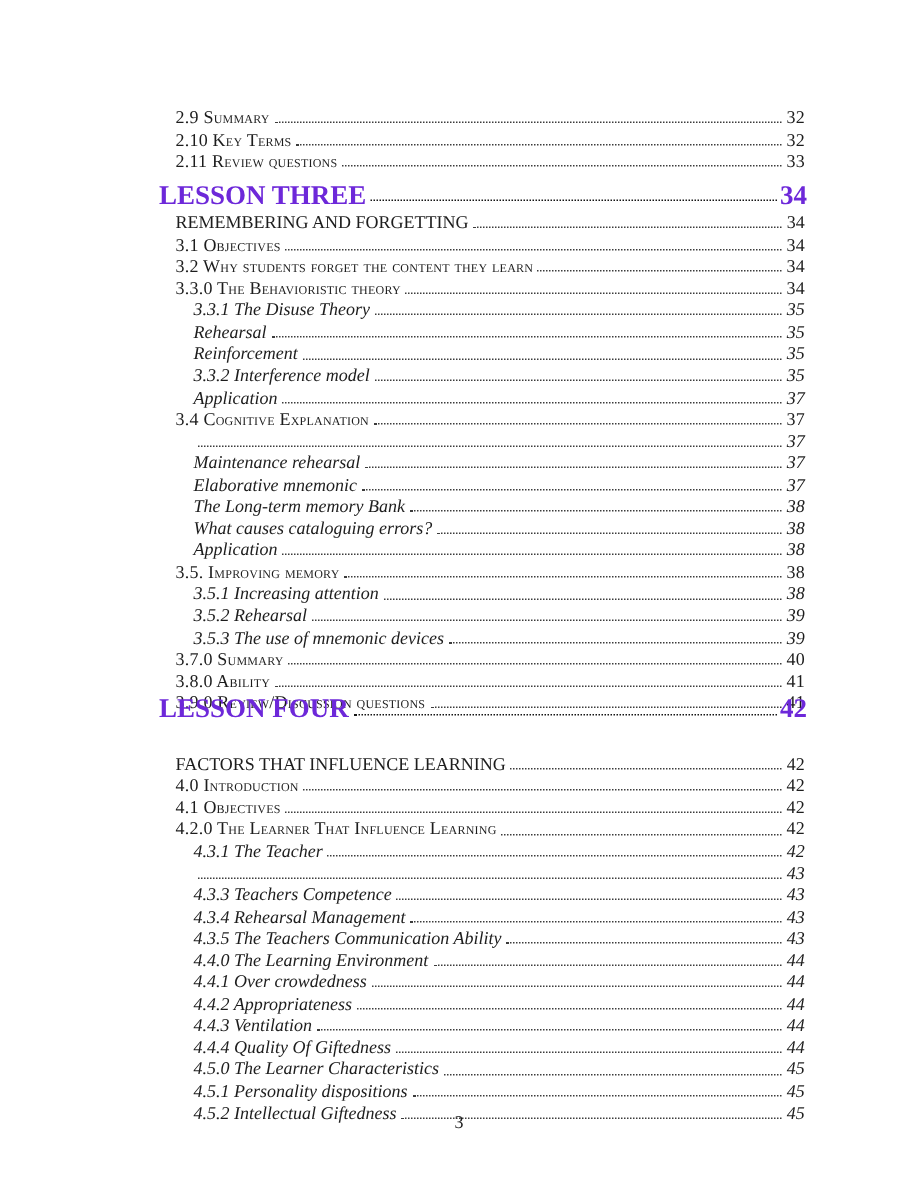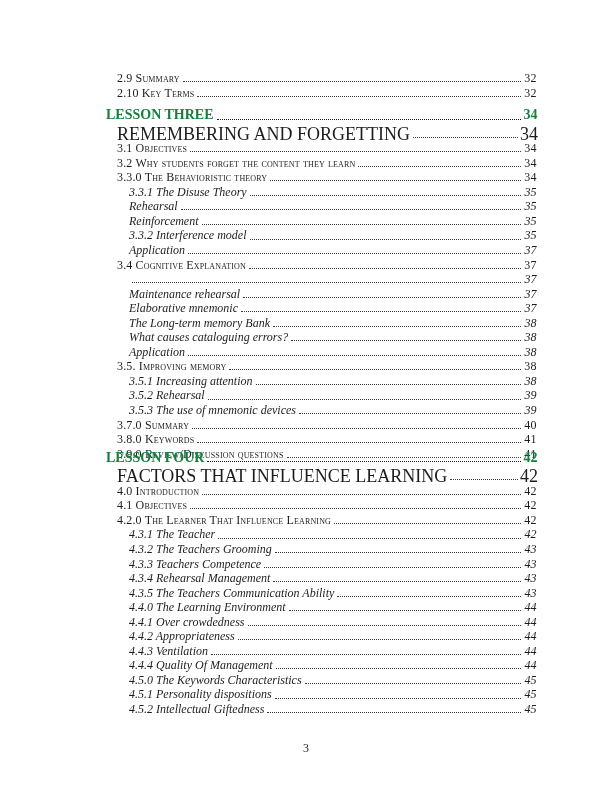--- a/index.html
+++ b/index.html
@@ -47,48 +47,48 @@
   }
   .row .p {
     flex: 0 0 auto;
     min-width: 15px;
     text-align: center;
     white-space: nowrap;
   }
   
   .row.lesson {
     font-weight: bold;
-    font-size: 14px;
+    font-size: 18px;
     margin-top: 8px;
     margin-bottom: 4px;
-    color: #15803d;
+    color: #6d28d9;
   }
   .row.lesson .dots {
     border-bottom: 1.9px dotted #161616;
     margin-bottom: 3px;
   }
   .row.chapter {
-    font-size: 18px;
+    font-size: 12px;
     padding-left: 11px;
   }
   .row.section {
     font-variant: small-caps;
     letter-spacing: 0.15px;
     padding-left: 11px;
   }
   .row.sub {
     font-style: italic;
     padding-left: 23px;
   }
   
   .row.lesson.overlay {
     margin-top: -10.5px;
   }
   .row.overlay + .row.chapter {
-    margin-top: 4px;
+    margin-top: 22px;
   }
   .footer {
     position: absolute;
     top: 741px;
     left: 0;
     width: 612px;
     text-align: center;
     font-size: 12px;
     color: #1d1d1d;
   }
@@ -101,20 +101,25 @@
       <div class="row section">
         <span class="t">2.9 Summary</span>
         <span class="dots"></span>
         <span class="p">32</span>
       </div>
       <div class="row section">
         <span class="t">2.10 Key Terms</span>
         <span class="dots"></span>
         <span class="p">32</span>
       </div>
+      <div class="row section">
+        <span class="t">2.11 Review questions</span>
+        <span class="dots"></span>
+        <span class="p">33</span>
+      </div>
       <div class="row lesson">
         <span class="t">LESSON THREE</span>
         <span class="dots"></span>
         <span class="p">34</span>
       </div>
       <div class="row chapter">
         <span class="t">REMEMBERING AND FORGETTING</span>
         <span class="dots"></span>
         <span class="p">34</span>
       </div>
@@ -211,21 +216,21 @@
         <span class="t">3.5.3 The use of mnemonic devices</span>
         <span class="dots"></span>
         <span class="p">39</span>
       </div>
       <div class="row section">
         <span class="t">3.7.0 Summary</span>
         <span class="dots"></span>
         <span class="p">40</span>
       </div>
       <div class="row section">
-        <span class="t">3.8.0 Keywords</span>
+        <span class="t">3.8.0 Ability</span>
         <span class="dots"></span>
         <span class="p">41</span>
       </div>
       <div class="row section">
         <span class="t">3.9.0 Review/Discussion questions</span>
         <span class="dots"></span>
         <span class="p">41</span>
       </div>
       <div class="row lesson overlay">
         <span class="t">LESSON FOUR</span>
@@ -251,21 +256,20 @@
         <span class="t">4.2.0 The Learner That Influence Learning</span>
         <span class="dots"></span>
         <span class="p">42</span>
       </div>
       <div class="row sub">
         <span class="t">4.3.1 The Teacher</span>
         <span class="dots"></span>
         <span class="p">42</span>
       </div>
       <div class="row sub">
-        <span class="t">4.3.2 The Teachers Grooming</span>
         <span class="dots"></span>
         <span class="p">43</span>
       </div>
       <div class="row sub">
         <span class="t">4.3.3 Teachers Competence</span>
         <span class="dots"></span>
         <span class="p">43</span>
       </div>
       <div class="row sub">
         <span class="t">4.3.4 Rehearsal Management</span>
@@ -291,26 +295,26 @@
         <span class="t">4.4.2 Appropriateness</span>
         <span class="dots"></span>
         <span class="p">44</span>
       </div>
       <div class="row sub">
         <span class="t">4.4.3 Ventilation</span>
         <span class="dots"></span>
         <span class="p">44</span>
       </div>
       <div class="row sub">
-        <span class="t">4.4.4 Quality Of Management</span>
-        <span class="dots"></span>
-        <span class="p">44</span>
-      </div>
-      <div class="row sub">
-        <span class="t">4.5.0 The Keywords Characteristics</span>
+        <span class="t">4.4.4 Quality Of Giftedness</span>
+        <span class="dots"></span>
+        <span class="p">44</span>
+      </div>
+      <div class="row sub">
+        <span class="t">4.5.0 The Learner Characteristics</span>
         <span class="dots"></span>
         <span class="p">45</span>
       </div>
       <div class="row sub">
         <span class="t">4.5.1 Personality dispositions</span>
         <span class="dots"></span>
         <span class="p">45</span>
       </div>
       <div class="row sub">
         <span class="t">4.5.2 Intellectual Giftedness</span>

